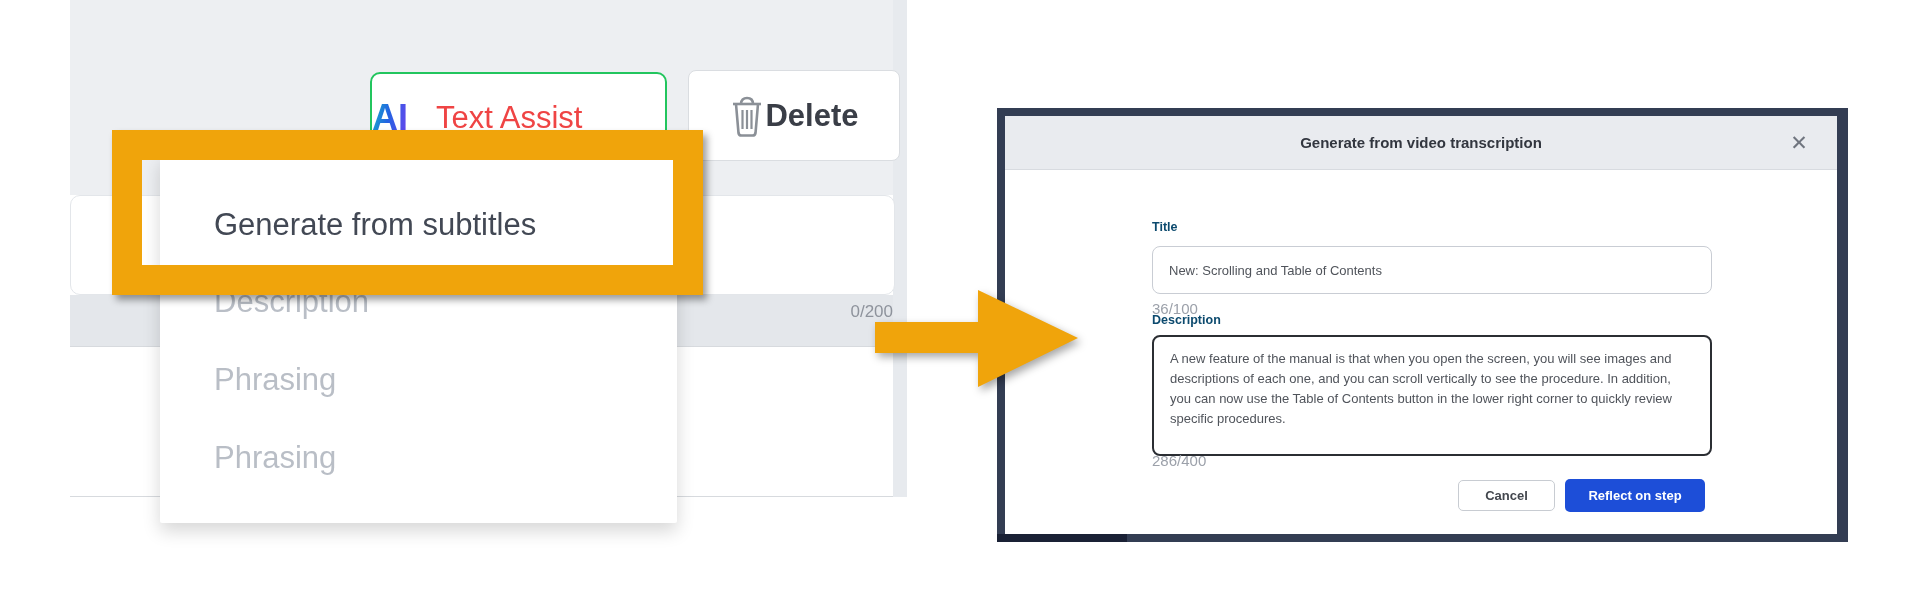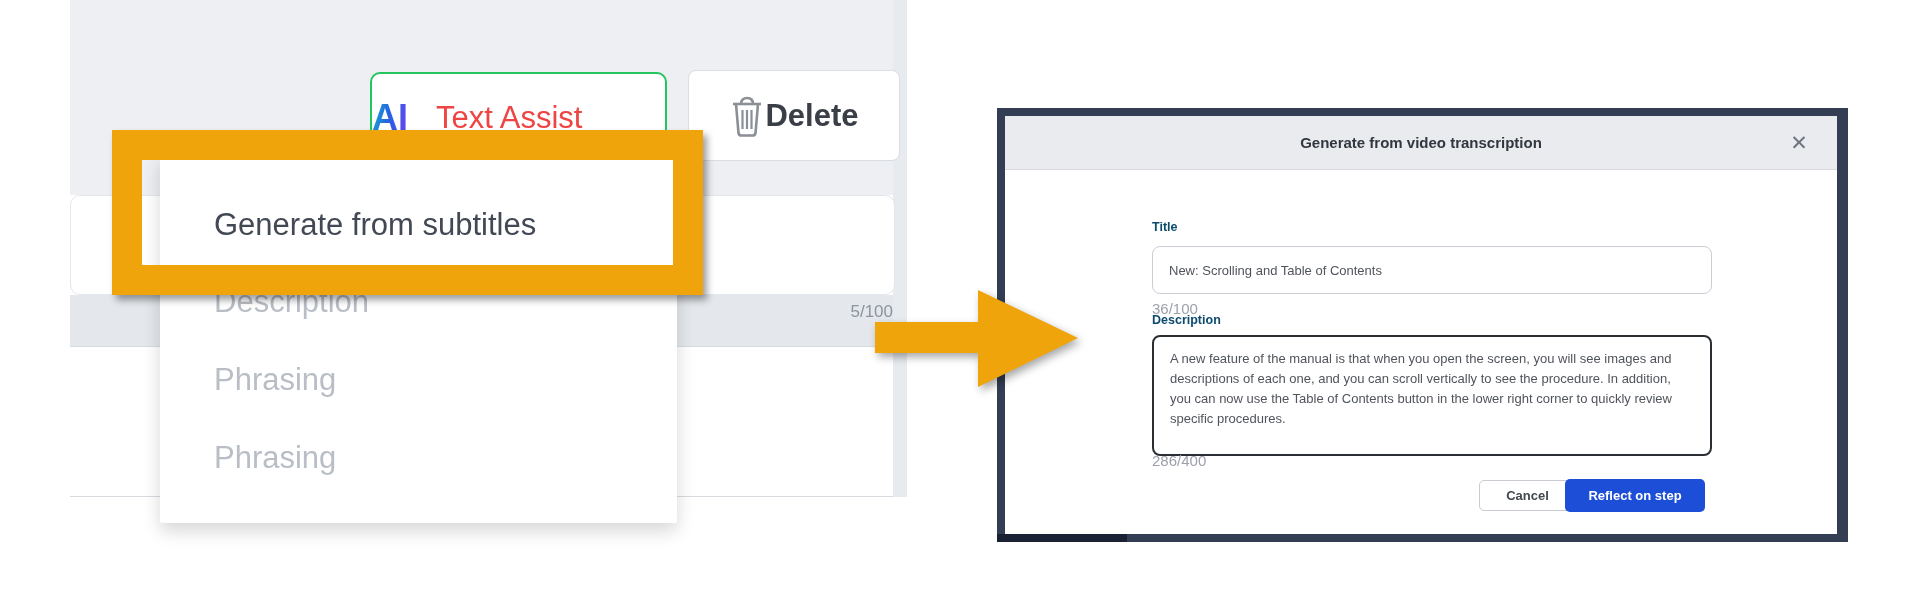--- a/index.html
+++ b/index.html
@@ -63,39 +63,39 @@
   .field-label { position:absolute; left:147px; font-size:12.5px; font-weight:bold; color:#0c4a6e; }
   #title-input { left:147px; top:130px; width:560px; height:48px; border:1px solid #C9CDD4;
                  border-radius:8px; padding:0 16px; font-size:13px; color:#50545B;
                  font-family:"Liberation Sans","DejaVu Sans",sans-serif; background:#fff; outline:none; }
   .counter { position:absolute; width:560px; left:147px; text-align:left;
              font-size:15px; color:#9CA1AA; }
   #desc-textarea { left:147px; top:219px; width:560px; height:121px; border:2px solid #2B2E33;
                    border-radius:8px; padding:12px 16px; font-size:13px; color:#50545B;
                    line-height:1.55; font-family:"Liberation Sans","DejaVu Sans",sans-serif;
                    resize:none; outline:none; background:#fff; }
-  #cancel-btn { left:474px; top:364px; width:97px; height:31px; background:#ffffff;
+  #cancel-btn { left:453px; top:364px; width:97px; height:31px; background:#ffffff;
                 border:1px solid #C8CCD2; border-radius:5px; font-size:13px; font-weight:bold;
                 color:#43474E; cursor:pointer;
                 font-family:"Liberation Sans","DejaVu Sans",sans-serif; }
   #submit-btn { left:560px; top:363px; width:140px; height:33px; background:#1d4ed8;
                 border:none; border-radius:5px; font-size:13px; font-weight:bold;
                 color:#ffffff; cursor:pointer;
                 font-family:"Liberation Sans","DejaVu Sans",sans-serif; }
 </style>
 </head>
 <body>
 
 <div class="abs" id="left-panel">
   <div class="abs" id="panel-top-gray"></div>
   <div class="abs" id="panel-scroll-strip"></div>
 
   <div class="abs" id="row-card"></div>
   <div class="abs" id="panel-band"></div>
-  <div class="abs" id="char-counter-left">5/100</div>
+  <div class="abs" id="char-counter-left">0/200</div>
 
   <div class="abs" id="text-assist-btn">
     <span id="ai-logo">AI</span>
     <span id="text-assist-label">Text Assist</span>
   </div>
 
   <div class="abs" id="delete-btn">
     <span style="display:inline-flex;">
       <svg width="36" height="42" viewBox="0 0 36 42" fill="none" stroke="#8B9097" stroke-width="2.6">
         <path d="M4 9 h28"></path>

